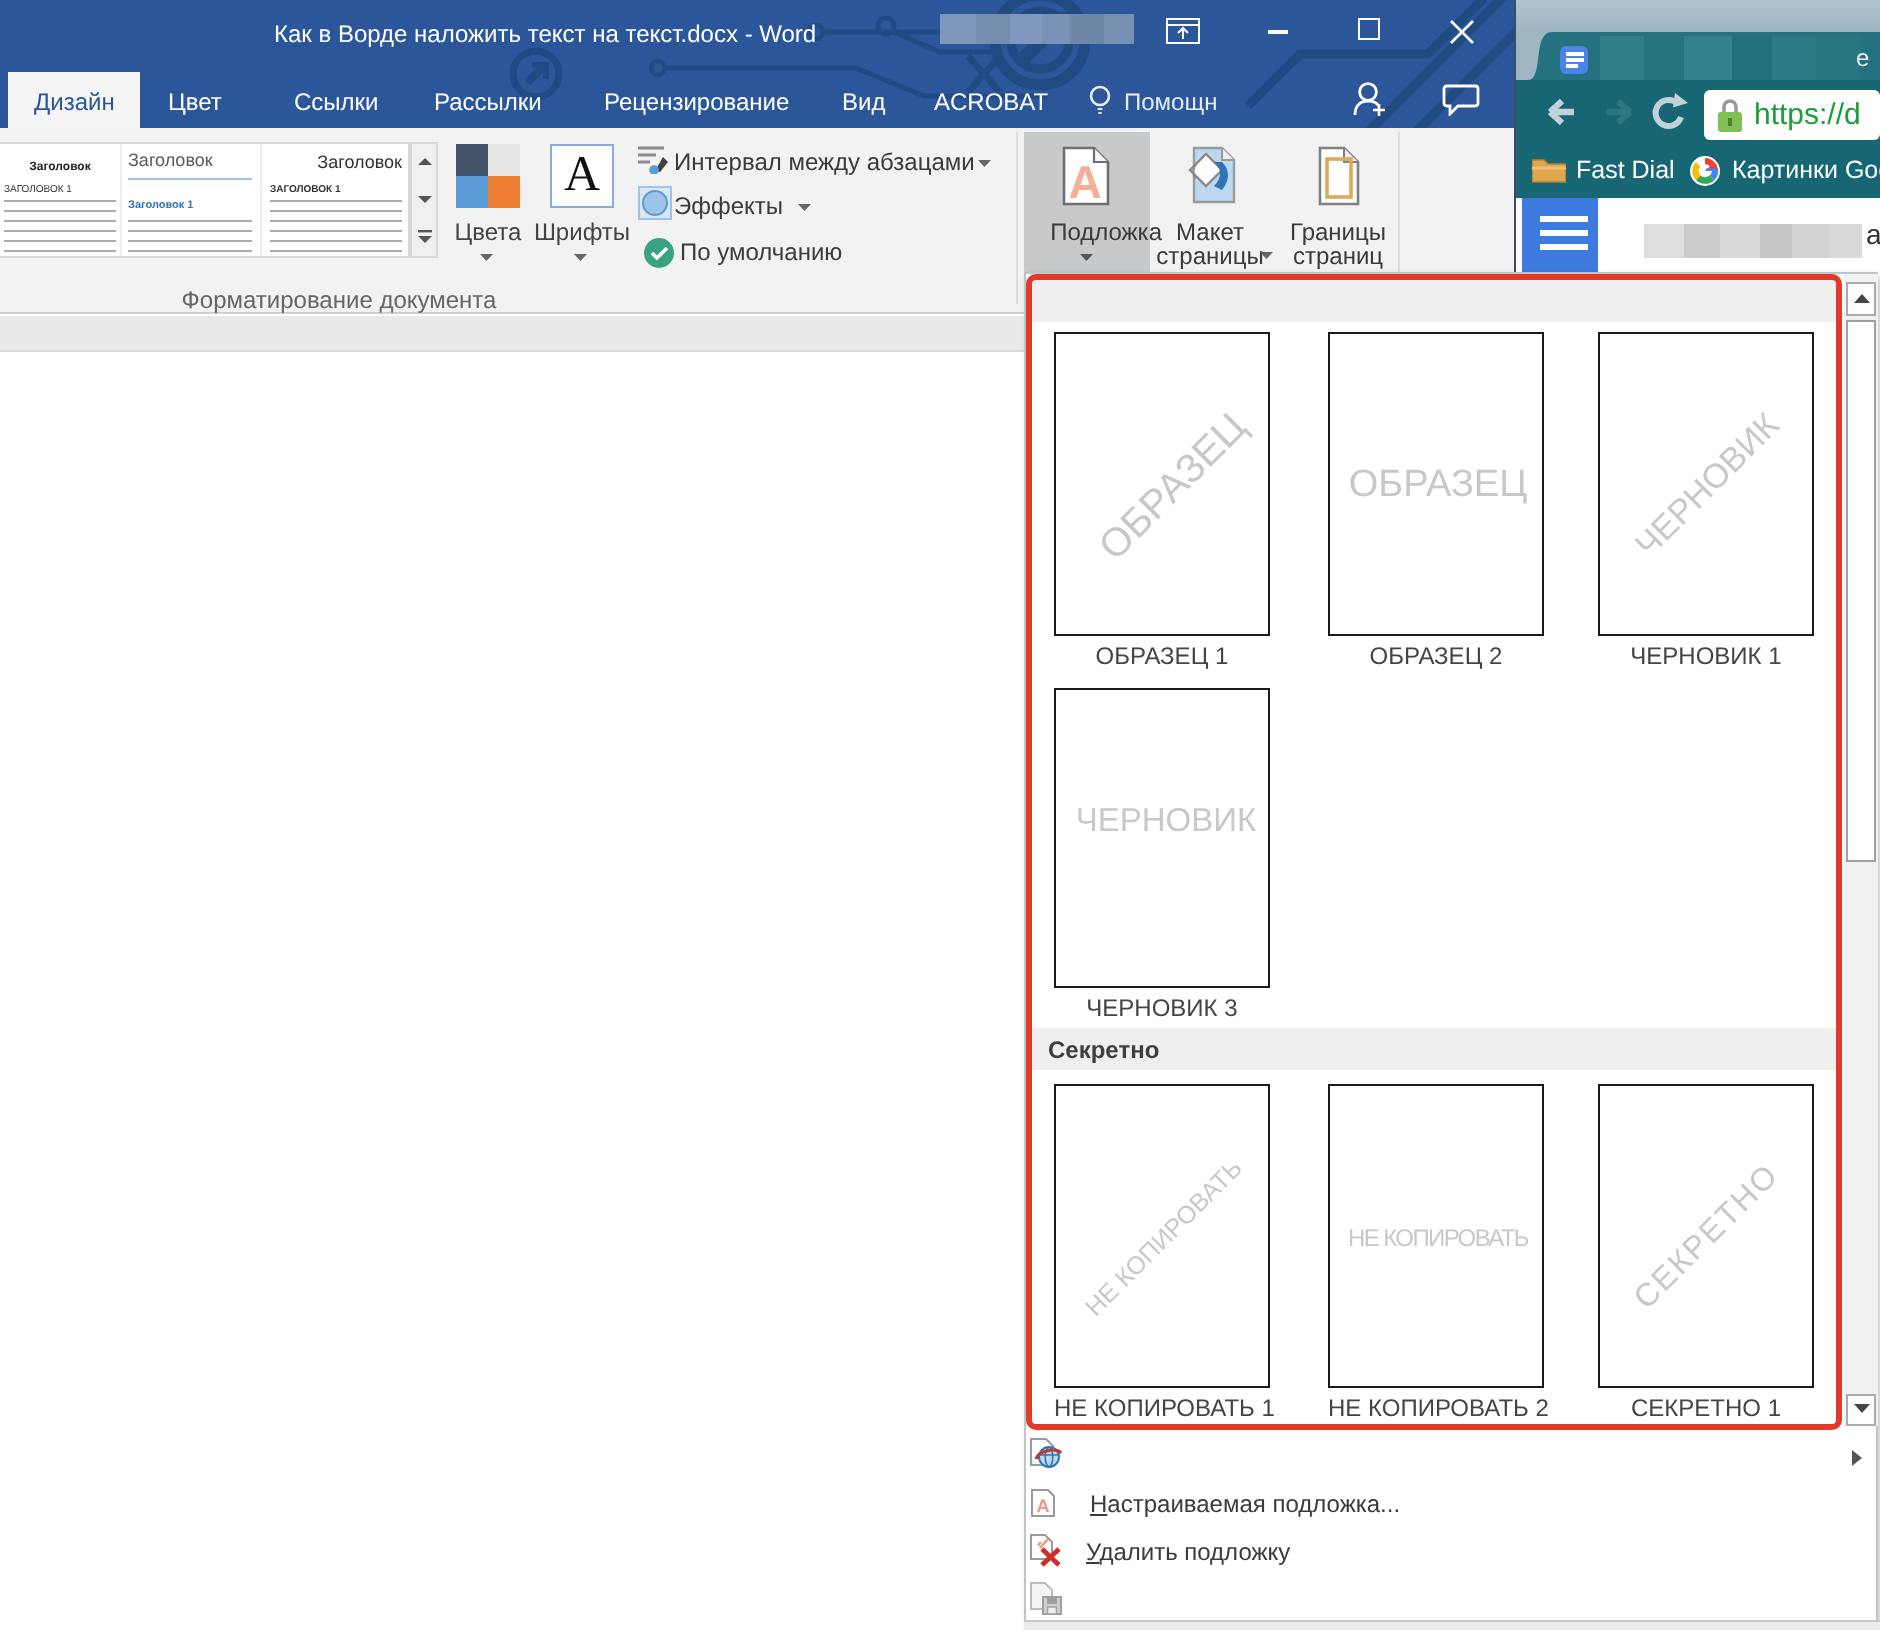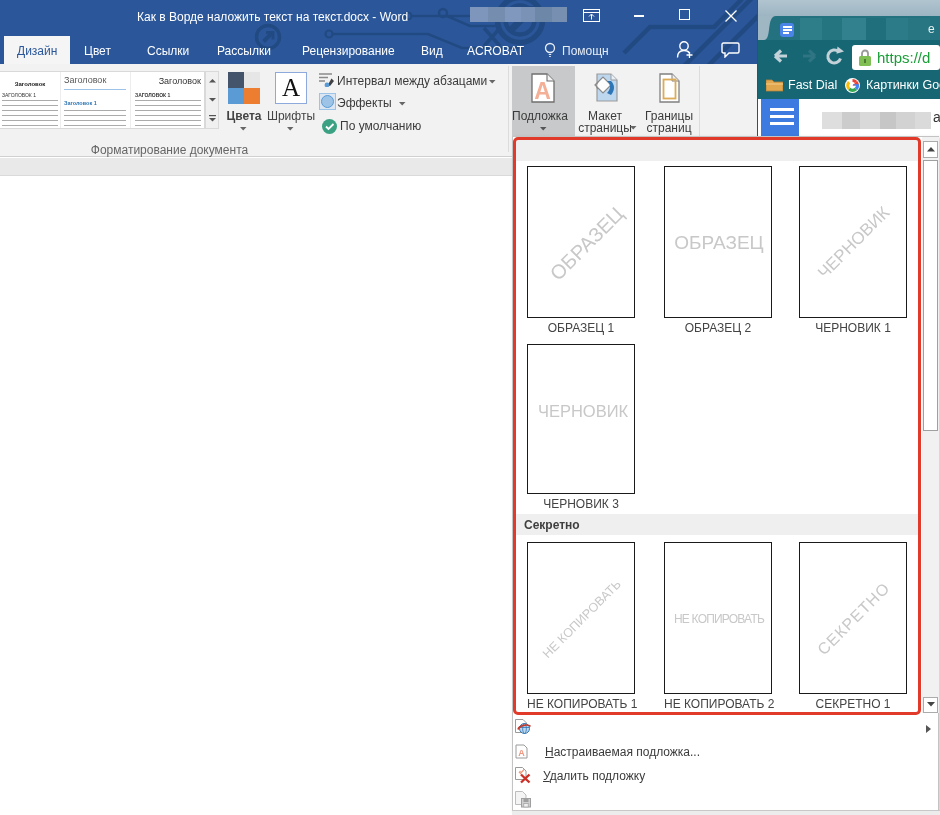--- a/index.html
+++ b/index.html
@@ -118,21 +118,21 @@
       <path d="M1,41 L8,41 L4.5,44.5 Z" fill="#555"></path>
     </svg>
   </div>
 
   <div class="abs" style="left:228px;top:72px;width:32px;height:32px;">
     <div class="abs" style="left:0;top:0;width:16px;height:16px;background:#44546a;"></div>
     <div class="abs" style="left:16px;top:0;width:16px;height:16px;background:#e7e6e6;"></div>
     <div class="abs" style="left:0;top:16px;width:16px;height:16px;background:#5b9bd5;"></div>
     <div class="abs" style="left:16px;top:16px;width:16px;height:16px;background:#ed7d31;"></div>
   </div>
-  <div class="abs" style="left:212px;top:109px;width:64px;text-align:center;font-size:12px;color:#444;font-weight:bold;">Цвета</div>
+  <div class="abs" style="left:212px;top:109px;width:64px;text-align:center;font-size:12px;color:#444;">Цвета</div>
   <svg class="abs" style="left:240px;top:127px;" width="7" height="4">
       <path d="M0,0 L6.5,0 L3.2,3.5 Z" fill="#666"></path>
     </svg>
 
   <div class="abs" style="left:275px;top:72px;width:32px;height:32px;background:#fff;border:1px solid #8ea9db;
        font-size:25px;color:#111;text-align:center;line-height:30px;font-family:'Liberation Serif',serif;">A</div>
   <div class="abs" style="left:259px;top:109px;width:64px;text-align:center;font-size:12px;color:#444;">Шрифты</div>
   <svg class="abs" style="left:287px;top:127px;" width="7" height="4">
       <path d="M0,0 L6.5,0 L3.2,3.5 Z" fill="#666"></path>
     </svg>
@@ -162,21 +162,21 @@
   <div class="abs" style="left:340px;top:119px;font-size:12px;color:#3b3b3b;">По умолчанию</div>
 
   <div class="abs" style="left:508px;top:66px;width:1px;height:86px;background:#dcdcdc;"></div>
 
   <div class="abs" style="left:512px;top:66px;width:63px;height:70px;background:#c8c9ca;"></div>
   <svg class="abs" style="left:531px;top:73px;" width="24" height="30">
     <path d="M1,1 L16,1 L23,8 L23,29 L1,29 Z" fill="#fff" stroke="#6f6f6f" stroke-width="1.3"></path>
     <path d="M16,1 L16,8 L23,8" fill="#f4f4f4" stroke="#6f6f6f" stroke-width="1.1"></path>
     <text x="11.5" y="26" font-size="23" font-weight="bold" fill="#f4b096" text-anchor="middle" font-family="Liberation Sans">A</text>
   </svg>
-  <div class="abs" style="left:512px;top:109px;width:69px;text-align:left;font-size:12px;color:#3b3b3b;">Подложка</div>
+  <div class="abs" style="left:512px;top:109px;width:69px;text-align:right;font-size:12px;color:#3b3b3b;">Подложка</div>
   <svg class="abs" style="left:540px;top:127px;" width="7" height="4">
       <path d="M0,0 L6.5,0 L3.2,3.5 Z" fill="#555"></path>
     </svg>
 
   <svg class="abs" style="left:592px;top:72px;" width="28" height="31">
     <path d="M5,2 L19,2 L25,8 L25,29 L5,29 Z" fill="#bdd7ee" stroke="#9b9b9b" stroke-width="1.2"></path>
     <path d="M19,2 L19,8 L25,8" fill="#e8f0f8" stroke="#9b9b9b" stroke-width="1"></path>
     <path d="M3,13 L11,5 L19,13 L11,21 Z" fill="#fdfdfd" stroke="#8a8a8a" stroke-width="1.2"></path>
     <path d="M6,10 C4,13 4,15 6,17" fill="none" stroke="#8a8a8a" stroke-width="1.1"></path>
     <path d="M15,9 C19,12 19,17 15,21 L19,23 C23,18 23,13 19,9 Z" fill="#2e75b6"></path>

